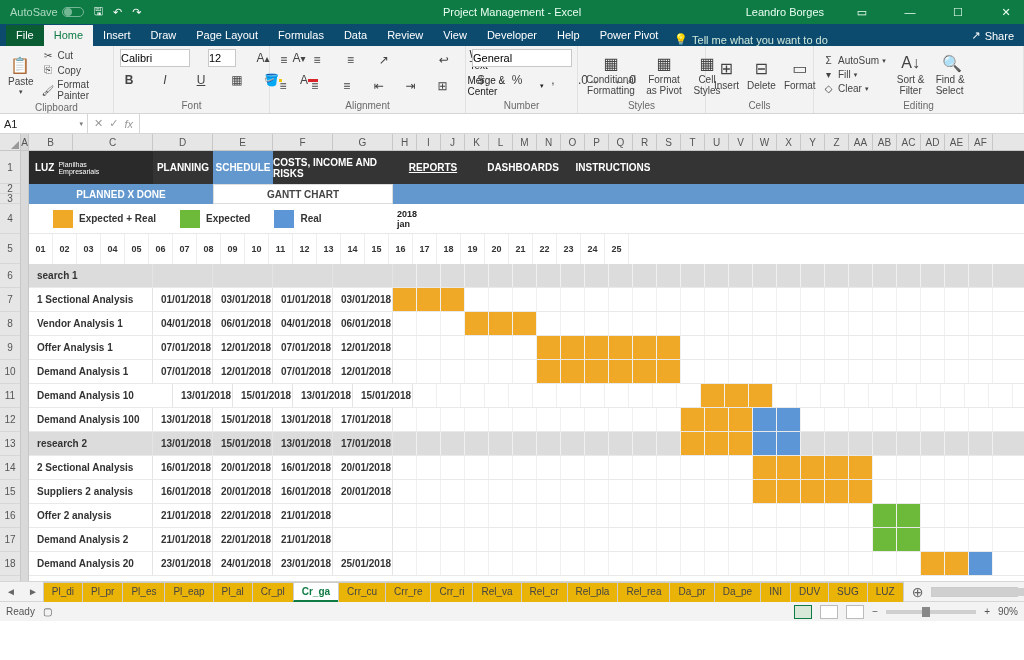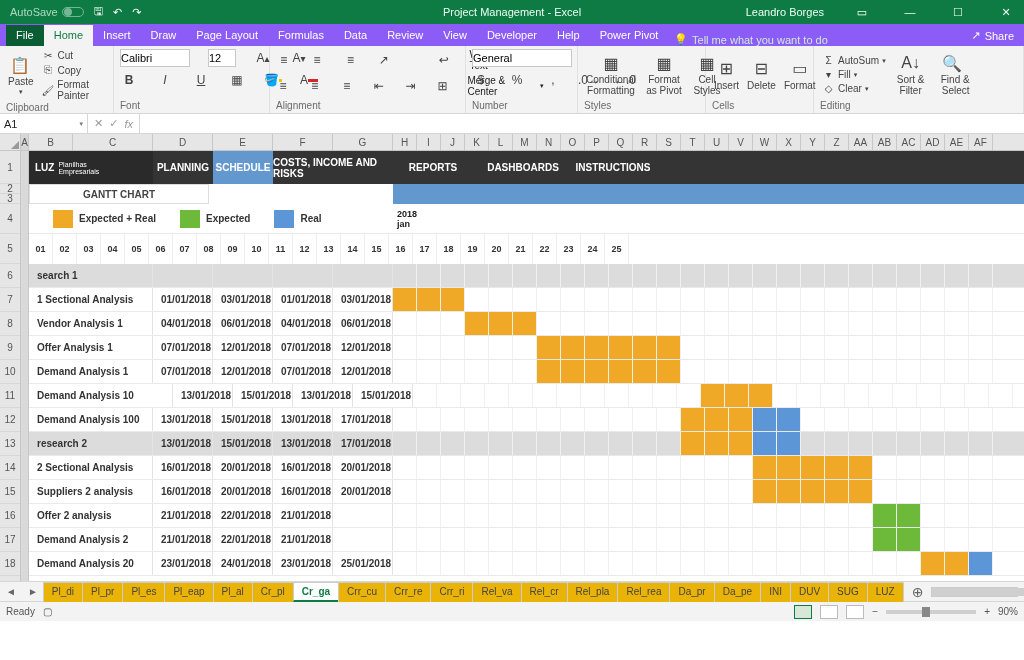--- a/index.html
+++ b/index.html
@@ -6,31 +6,31 @@
 body{background:#fff;overflow:hidden;width:1024px;height:660px;font-size:11px;color:#222}
 
 .titlebar{height:24px;background:#0f7b44;display:flex;align-items:center;color:#eafff3;font-size:11px;position:relative}
 .titlebar .qat{display:flex;align-items:center;gap:10px;padding-left:10px}
 .titlebar .qat .autosave{display:flex;align-items:center;gap:4px;opacity:.7}
 .titlebar .qat .icon{color:#fff}
 .titlebar .title{position:absolute;left:50%;transform:translateX(-50%)}
 .titlebar .right{margin-left:auto;display:flex;align-items:center;gap:28px;padding-right:8px}
 .winbtn{width:20px;text-align:center}
 
-.menubar{height:22px;background:#8b5cf6;display:flex;align-items:flex-end;color:#fff;font-size:11px;padding-left:6px}
+.menubar{height:22px;background:#0c4a6e;display:flex;align-items:flex-end;color:#fff;font-size:11px;padding-left:6px}
 .menubar .tab{padding:4px 10px 5px;cursor:pointer}
 .menubar .tab.file{background:#0a5d33}
 .menubar .tab.active{background:#f3f3f3;color:#0f7b44}
 .menubar .tell{margin-left:6px;display:flex;align-items:center;gap:4px;color:#cfe9db;font-size:11px}
 .menubar .tell .bulb{font-size:11px}
 .menubar .share{margin-left:auto;padding:4px 10px;display:flex;align-items:center;gap:4px}
 
 .ribbon{height:68px;background:#f3f3f3;border-bottom:1px solid #d6d6d6;display:flex}
 .group{border-right:1px solid #e1e1e1;padding:3px 6px 0;display:flex;flex-direction:column;justify-content:space-between}
-.group .label{font-size:10px;color:#6a6a6a;padding-bottom:2px}
+.group .label{font-size:10px;color:#6a6a6a;text-align:center;padding-bottom:2px}
 .group .body{flex:1;display:flex;align-items:center;gap:4px}
 .vbtn{display:flex;flex-direction:column;align-items:center;gap:1px;font-size:10px;color:#444;padding:2px}
 .vbtn .bicon{width:20px;height:20px;display:flex;align-items:center;justify-content:center;font-size:16px}
 .smallcol{display:flex;flex-direction:column;gap:1px;font-size:10px;color:#444}
 .smallcol div{display:flex;align-items:center;gap:3px;padding:1px 2px}
 .smallcol .icon{width:13px;text-align:center}
 select.fake,input.fake{border:1px solid #c8c8c8;background:#fff;font-size:11px;height:18px}
 .fontname{width:70px}
 .fontsize{width:28px}
 .row{display:flex;align-items:center;gap:18px}
@@ -282,21 +282,21 @@
             <span>Clear</span>
             <span style="font-size:7px">▾</span>
           </div>
       </div>
       <div class="vbtn">
           <div class="bicon">A↓</div>
           <span style="white-space:normal;width:34px;text-align:center">Sort &amp; Filter</span>
         </div>
       <div class="vbtn">
           <div class="bicon">🔍</div>
-          <span style="white-space:normal;width:34px;text-align:right">Find &amp; Select</span>
+          <span style="white-space:normal;width:34px;text-align:left">Find &amp; Select</span>
         </div>
     </div>
     <div class="label">Editing</div>
   </div>
 </div>
 
 <div class="fxbar">
   <div class="namebox">
       <span>A1</span>
       <span style="font-size:7px;color:#777">▾</span>
@@ -375,29 +375,30 @@
     <div class="navrow">
       <div class="logo">
           <span style="font-weight:700">LUZ</span>
           <span style="font-size:7px;line-height:1;white-space:pre">Planilhas
 Empresariais</span>
         </div>
       <div id="navcells" style="display:flex;flex:1">
           <div class="navcell dark" style="width: 60px;">PLANNING</div>
           <div class="navcell " style="background: rgb(99, 152, 207); color: rgb(255, 255, 255); width: 60px;">SCHEDULE</div>
           <div class="navcell dark" style="width: 120px;">COSTS, INCOME AND RISKS</div>
-          <div class="navcell dark" style="width: 80px;">REPORTS</div>
+          <div class="navcell dark" style="width: 80px; text-decoration: underline;">REPORTS</div>
           <div class="navcell dark" style="width: 100px;">DASHBOARDS</div>
           <div class="navcell dark" style="width: 80px;">INSTRUCTIONS</div>
           <div style="flex: 1 1 0%; background: rgb(52, 52, 52);"></div>
         </div>
     </div>
 
     <div class="subnav">
       <div id="subnavcells" style="display:flex;width:364px">
+          <div class="navcell mid" style="width: 184px; font-size: 10px;">PLANNED X DONE</div>
           <div class="navcell mid active" style="width: 180px; font-size: 10px;">GANTT CHART</div>
         </div>
       <div style="flex:1;background:#6398cf"></div>
     </div>
 
     <div class="legend">
       <div id="legenditems" style="display:flex;align-items:center;width:364px">
           <div class="chip" style="background: rgb(240, 169, 39);"></div>
           <span class="lt">Expected + Real</span>
           <div class="chip" style="background: rgb(109, 185, 58);"></div>

